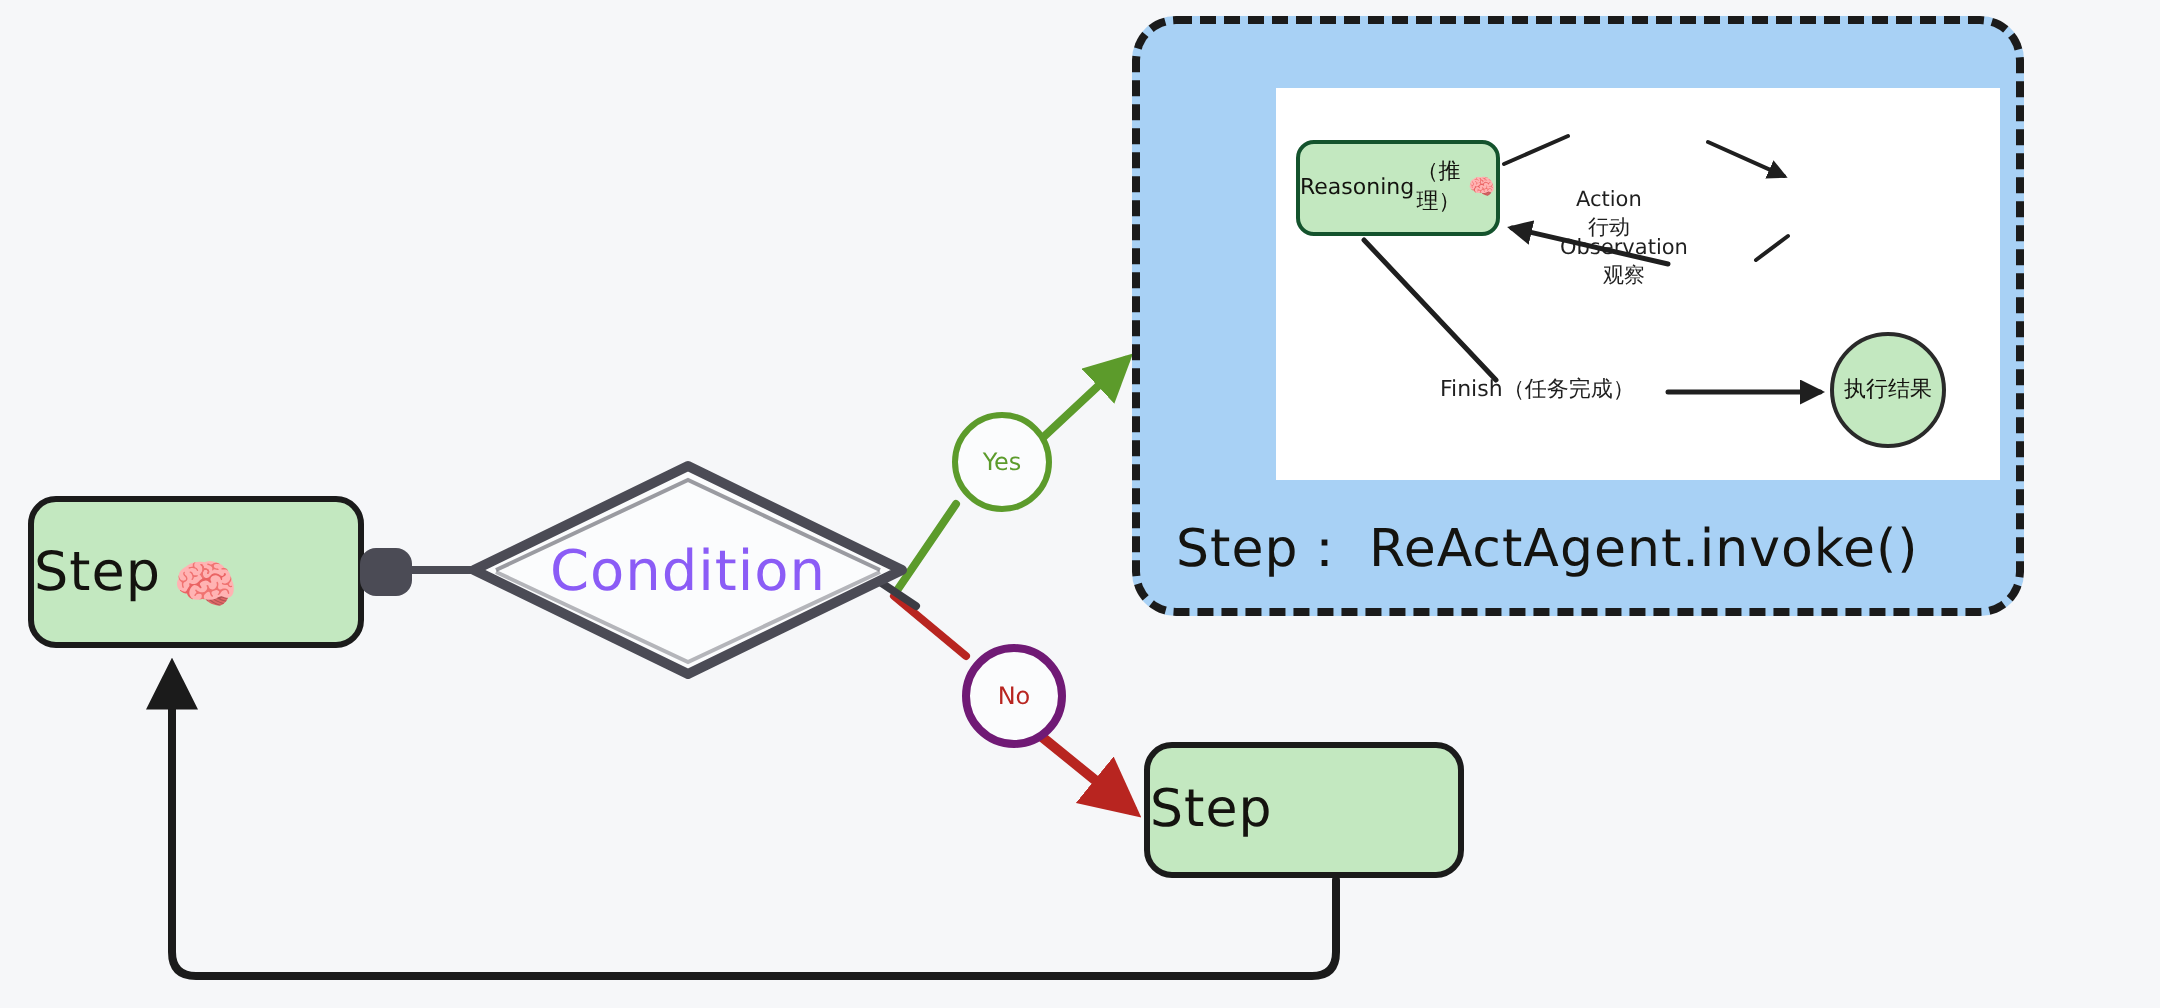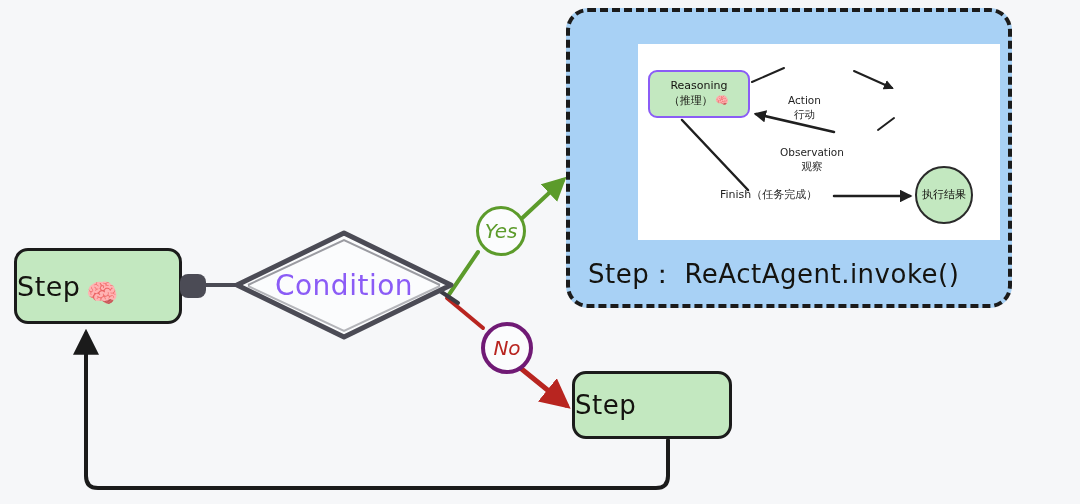--- a/index.html
+++ b/index.html
@@ -95,22 +95,21 @@
   
   .branch-badge {
     position: absolute;
     width: 44px;
     height: 44px;
     border-radius: 50%;
     background: #fbfcfd;
     display: flex;
     align-items: center;
     justify-content: center;
-    font-size: 20px;
-    font-style: italic;
+    font-size: 12px;
   }
   #yes-badge {
     left: 476px;
     top: 206px;
     border: 3px solid #5c9b2b;
     color: #5c9b2b;
   }
   #no-badge {
     left: 481px;
     top: 322px;
@@ -155,24 +154,23 @@
     left: 638px;
     top: 44px;
     width: 362px;
     height: 196px;
     background: #ffffff;
   }
   .mini-box {
     position: absolute;
     box-sizing: border-box;
     background: #c3e8c0;
-    border: 2px solid #8b5cf6;
+    border: 2px solid #14532d;
     border-radius: 9px;
     display: flex;
-    flex-direction: column;
     align-items: center;
     justify-content: center;
     color: #14130f;
     font-size: 11px;
     line-height: 1.35;
     text-align: center;
   }
   #reasoning-box {
     left: 10px;
     top: 26px;
@@ -207,21 +205,21 @@
   }
   .mini-edge-label {
     position: absolute;
     font-size: 10.5px;
     color: #1f1f1f;
     text-align: center;
     line-height: 1.3;
     white-space: nowrap;
   }
   #action-label { left: 150px; top: 6px; margin-top: 44px; }
-  #observation-label { left: 142px; top: 74px; margin-top: 28px; }
+  #observation-label { left: 142px; top: 74px; }
   #finish-label { left: 82px; top: 144px; font-size: 11px; }
 
   
   .overlay {
     position: absolute;
     left: 0;
     top: 0;
     pointer-events: none;
   }
 </style>

